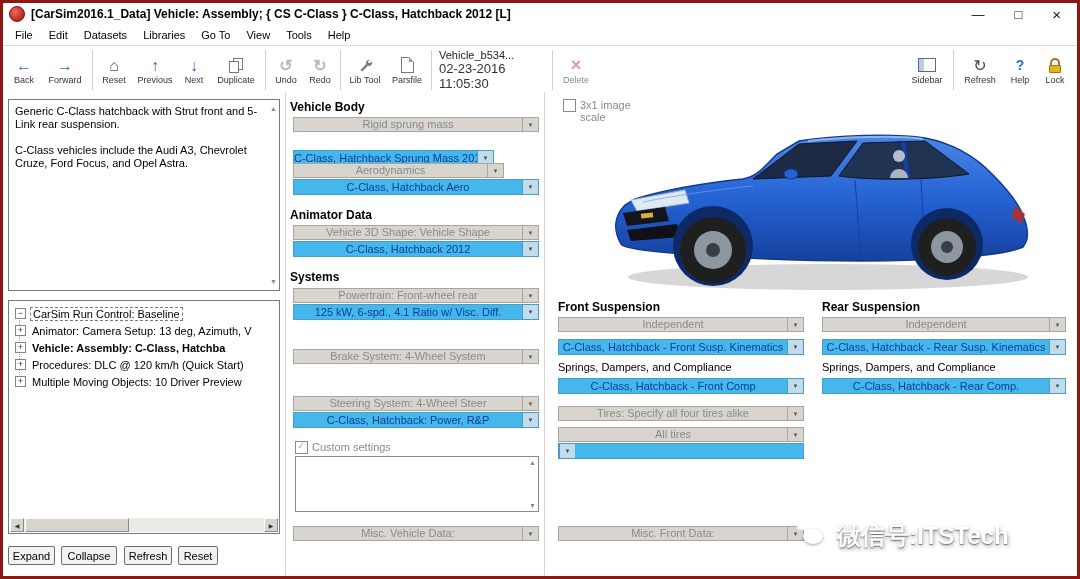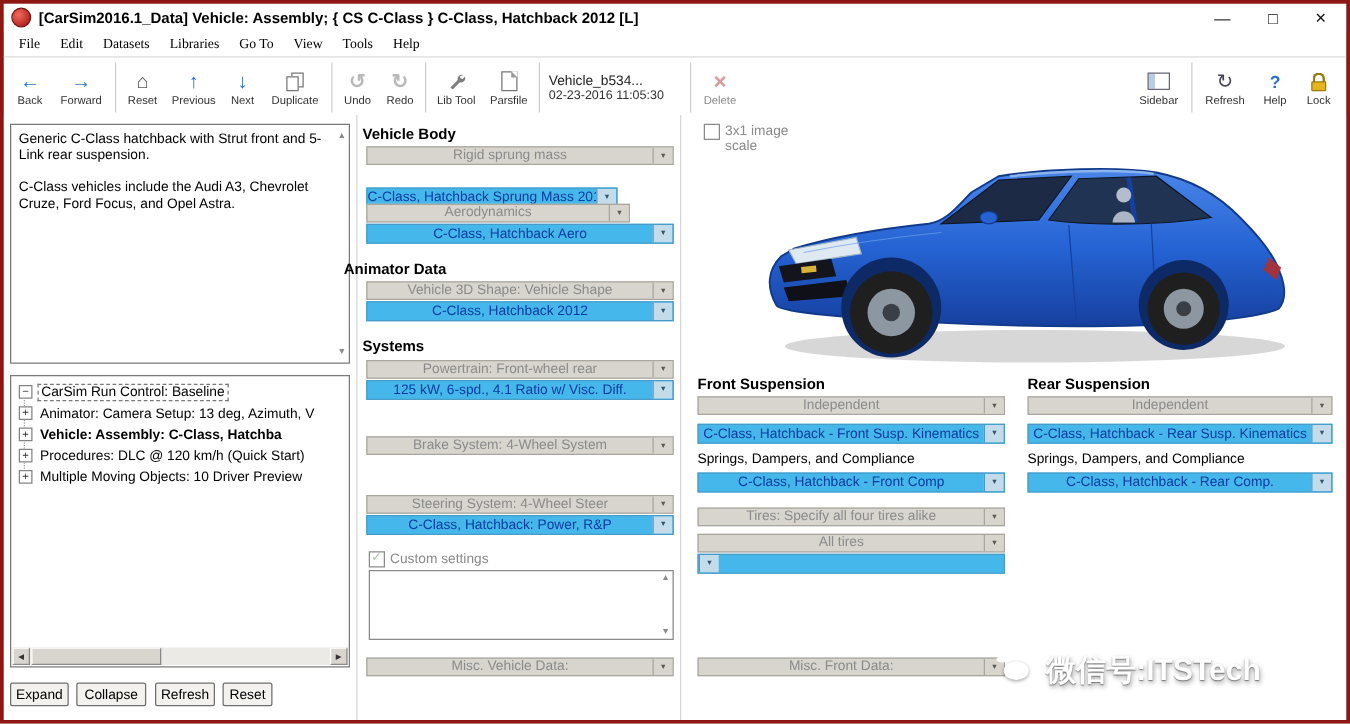--- a/index.html
+++ b/index.html
@@ -8,31 +8,31 @@
        font-family:"Liberation Sans",sans-serif;font-size:11px;color:#000;}
   
   .titlebar{height:22px;display:flex;align-items:center;gap:6px;padding:0 6px;background:#fff;text-align:center;}
   .app-icon{width:14px;height:14px;border-radius:50%;flex:none;
             background:radial-gradient(circle at 35% 35%, #f26a5a, #9c0f0f);border:1px solid #7c0d0d;}
   .title{font-weight:bold;font-size:12px;white-space:nowrap;overflow:hidden;}
   .win-btns{margin-left:auto;display:flex;gap:30px;align-items:center;font-size:13px;padding-right:10px;color:#111;}
   .win-btns span{cursor:default;}
   
   .menubar{height:20px;display:flex;align-items:center;padding:0 4px;border-bottom:1px solid #dcdcdc;}
-  .menu-item{padding:2px 8px;font-family:Liberation Serif, serif;}
+  .menu-item{padding:2px 8px;}
   
   .toolbar{height:46px;display:flex;align-items:stretch;padding:1px 4px;border-bottom:1px solid #8f8f8f;}
   .tb{display:flex;flex-direction:column;align-items:center;justify-content:center;gap:0;}
   .tbi{height:19px;display:flex;align-items:center;justify-content:center;font-size:16px;line-height:19px;}
   .tbl{font-size:9px;color:#333;white-space:nowrap;}
   .sep{width:1px;background:#cfcfcf;margin:3px 3px;}
   .spacer{flex:1;}
   .tb-data{display:flex;flex-direction:column;justify-content:center;align-items:flex-start;padding:0 4px;}
   .ds-name{font-size:11px;color:#222;}
-  .ds-date{font-size:10px;color:#333;}
+  .ds-date{font-size:13px;color:#333;}
   .blue-ic{color:#2a6fd6;font-weight:bold;}
   .gray-ic{color:#b9b9b9;font-weight:bold;}
   .copyic{position:relative;width:15px;height:15px;display:inline-block;}
   .copyic::before,.copyic::after{content:"";position:absolute;width:8px;height:10px;background:#fff;border:1px solid #777;}
   .copyic::before{left:4px;top:0;}
   .copyic::after{left:0;top:3px;}
   .pageic{position:relative;width:11px;height:14px;display:inline-block;background:#fff;border:1px solid #777;}
   .pageic::after{content:"";position:absolute;right:-1px;top:-1px;border-style:solid;border-width:0 5px 5px 0;border-color:#fff #fff #999 #999;}
   .sbic{display:inline-block;width:16px;height:12px;border:1px solid #667;background:linear-gradient(to right,#b9cde4 5px,#fff 5px);}
   .lockic{position:relative;display:inline-block;width:12px;height:15px;}
@@ -252,21 +252,21 @@
 
     <div class="row gray" style="left:290px;top:71px;width:211px">
       <span class="txt">Aerodynamics</span>
       <span class="arr">▼</span>
     </div>
     <div class="row blue" style="left:290px;top:87px;width:246px">
       <span class="txt">C-Class, Hatchback Aero</span>
       <span class="arr">▼</span>
     </div>
 
-    <div class="hdr" style="left:272px;top:116px">Animator Data</div>
+    <div class="hdr" style="left:287px;top:116px">Animator Data</div>
 
     <div class="row gray" style="left:290px;top:133px;width:246px">
       <span class="txt">Vehicle 3D Shape: Vehicle Shape</span>
       <span class="arr">▼</span>
     </div>
     <div class="row blue" style="left:290px;top:149px;width:246px">
       <span class="txt">C-Class, Hatchback 2012</span>
       <span class="arr">▼</span>
     </div>
 

